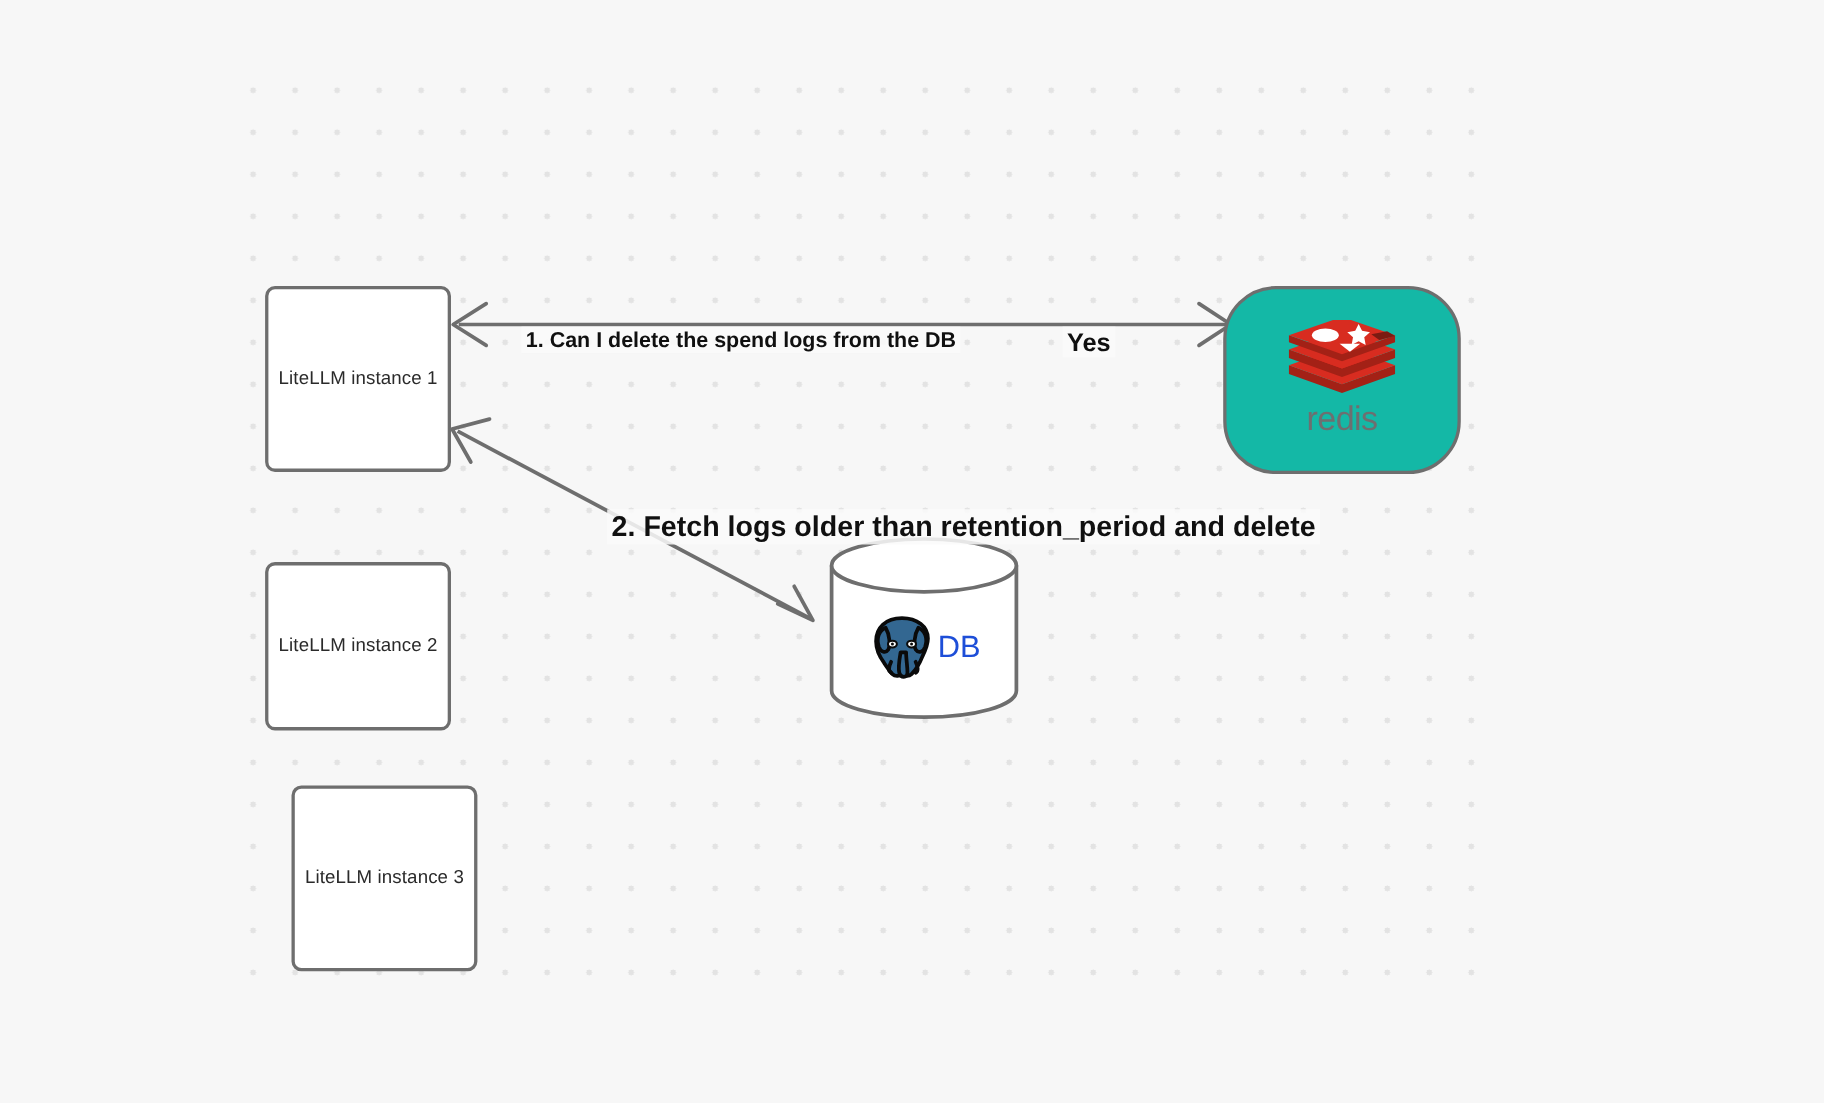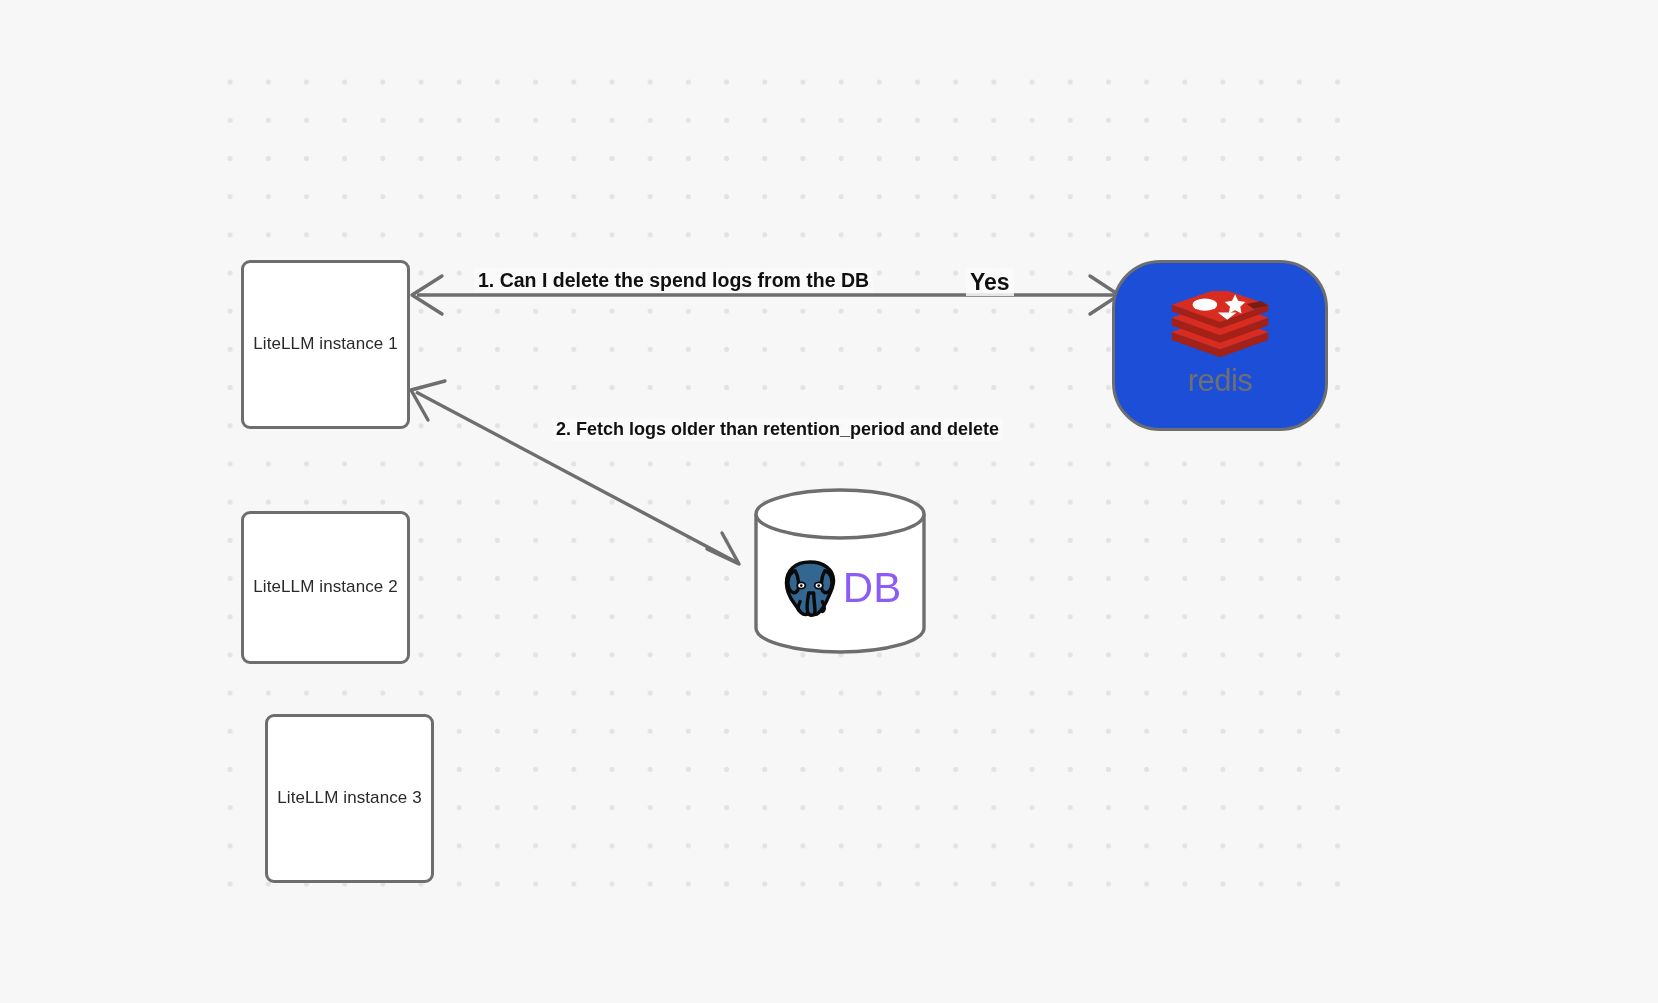--- a/index.html
+++ b/index.html
@@ -57,21 +57,21 @@
   #litellm-2 { left: 241px; top: 511px;  width: 169px; height: 153px; }
   #litellm-3 { left: 241px; top: 714px;  width: 169px; height: 169px; margin-left: 24px; }
 
   
   #redis-node {
     position: absolute;
     left: 1112px;
     top: 260px;
     width: 216px;
     height: 171px;
-    background: #1d4ed8;
+    background: #14b8a6;
     border: 3px solid #6e6e6e;
     border-radius: 48px;
     box-sizing: border-box;
     display: flex;
     flex-direction: column;
     align-items: center;
     justify-content: center;
   }
   #redis-logo-mark { width: 108px; height: 72px; display: block; margin-bottom: -2px; }
   #redis-wordmark  { width: 118px; height: 40px; display: block; }
@@ -89,42 +89,43 @@
     position: absolute;
     left: 0; top: 52px;
     width: 176px; height: 96px;
     display: flex;
     align-items: center;
     justify-content: center;
     gap: 2px;
   }
   #pg-elephant { width: 62px; height: 62px; display: block; }
   #db-text {
-    font-size: 42px;
-    color: #8b5cf6;
+    font-size: 28px;
+    color: #1d4ed8;
     font-family: "Liberation Sans", sans-serif;
     letter-spacing: 0px;
     line-height: 1;
     text-align: center;
   }
 
   
   .edge-label {
     position: absolute;
     font-family: "Liberation Sans", sans-serif;
     font-weight: bold;
     color: #101010;
     white-space: nowrap;
     background: rgba(250,250,250,0.86);
     padding: 1px 4px;
     line-height: 1.15;
+    margin-top: 29px;
   }
   #label-step1      { left: 474px; top: 268px; font-size: 19.5px; }
   #label-step1-yes  { left: 966px; top: 268px; font-size: 23px; }
-  #label-step2      { left: 552px; top: 418px; font-size: 18px; }
+  #label-step2      { left: 552px; top: 434px; font-size: 26px; }
 </style>
 </head>
 <body>
 
 <div id="grid-bg"></div>
 
 <svg id="canvas" width="1658" height="1003" viewBox="0 0 1658 1003" xmlns="http://www.w3.org/2000/svg">
 
   <g>
     <line x1="417" y1="295" x2="1115" y2="295" stroke="#6e6e6e" stroke-width="3.4" stroke-linecap="butt"></line>

